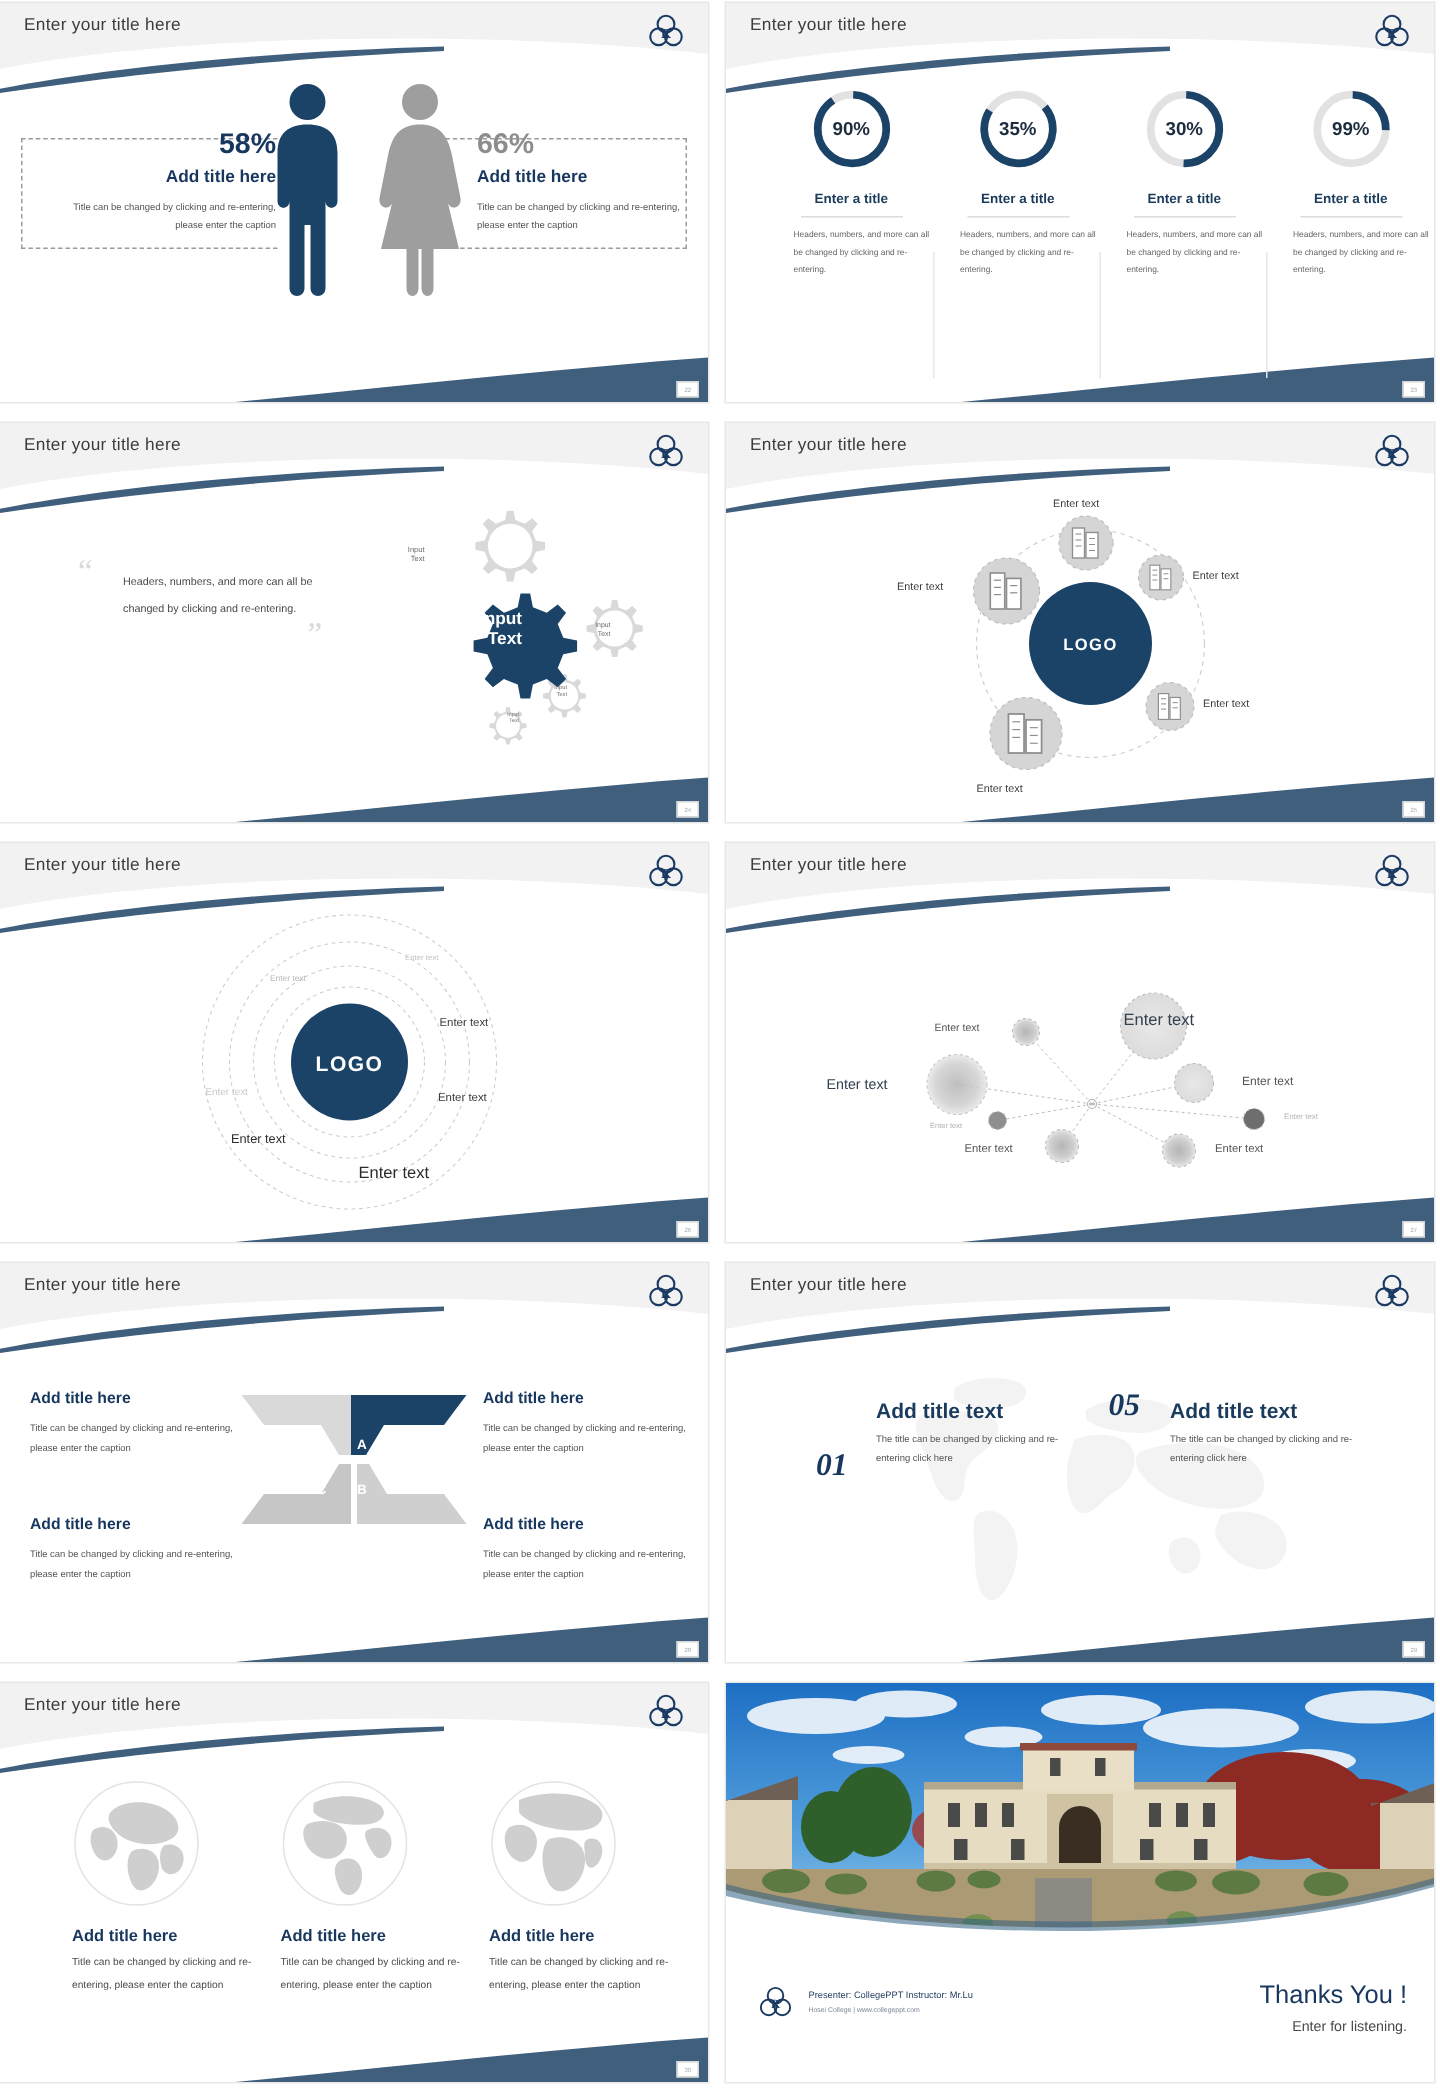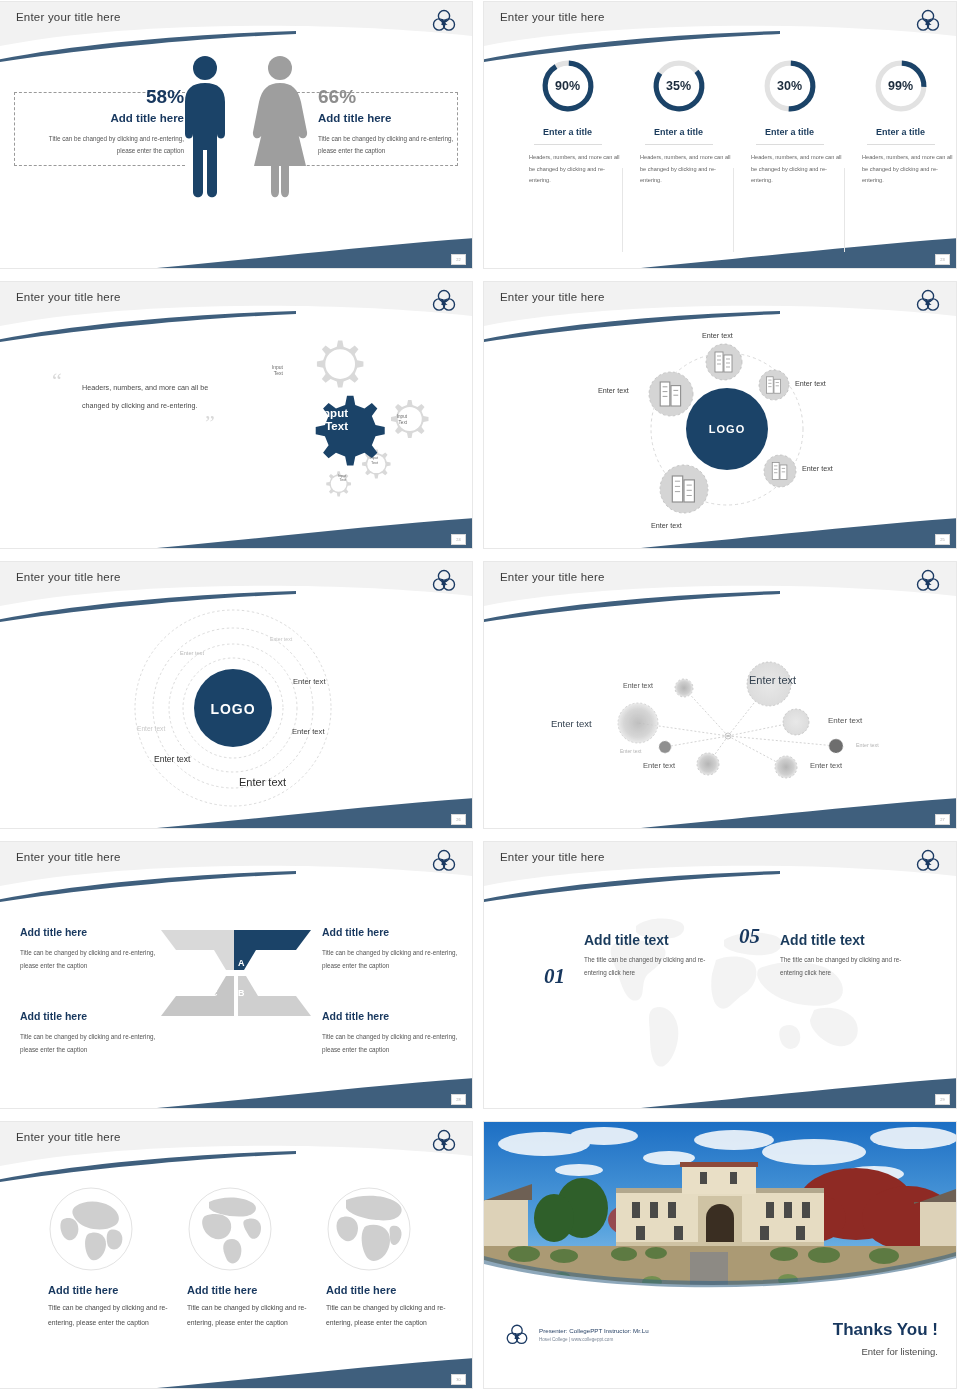--- a/index.html
+++ b/index.html
@@ -64,21 +64,21 @@
   .n-t{position:absolute;font-size:14px;font-weight:bold;color:#1a3b5c;}
   .n-c{position:absolute;font-size:6.3px;color:#555;line-height:2.1;width:140px;}
 
   
   .g-col{position:absolute;width:140px;text-align:left;}
   .g-t{font-size:11px;font-weight:bold;color:#17375e;margin-top:8px;}
   .g-c{font-size:6.8px;color:#4a4a4a;line-height:2.15;margin-top:5px;}
 
   
   .photo{position:absolute;left:0;top:0;width:472px;height:180px;overflow:hidden;}
-  .thanks-big{position:absolute;right:18px;top:198px;font-size:17px;font-weight:bold;color:#17375e;}
+  .thanks-big{position:absolute;right:18px;top:198px;font-size:17px;font-weight:normal;color:#17375e;}
   .thanks-sub{position:absolute;right:18px;top:224px;font-size:9.5px;color:#4a4a4a;}
   .foot-l1{position:absolute;left:55px;top:205px;font-size:6.2px;color:#1f3a5f;white-space:nowrap;}
   .foot-l2{position:absolute;left:55px;top:215px;font-size:4.6px;color:#7a8696;white-space:nowrap;}
   .foot-logo{position:absolute;left:20px;top:200px;width:26px;height:26px;}
 </style>
 </head>
 <body>
 
 <div class="deck">
 

